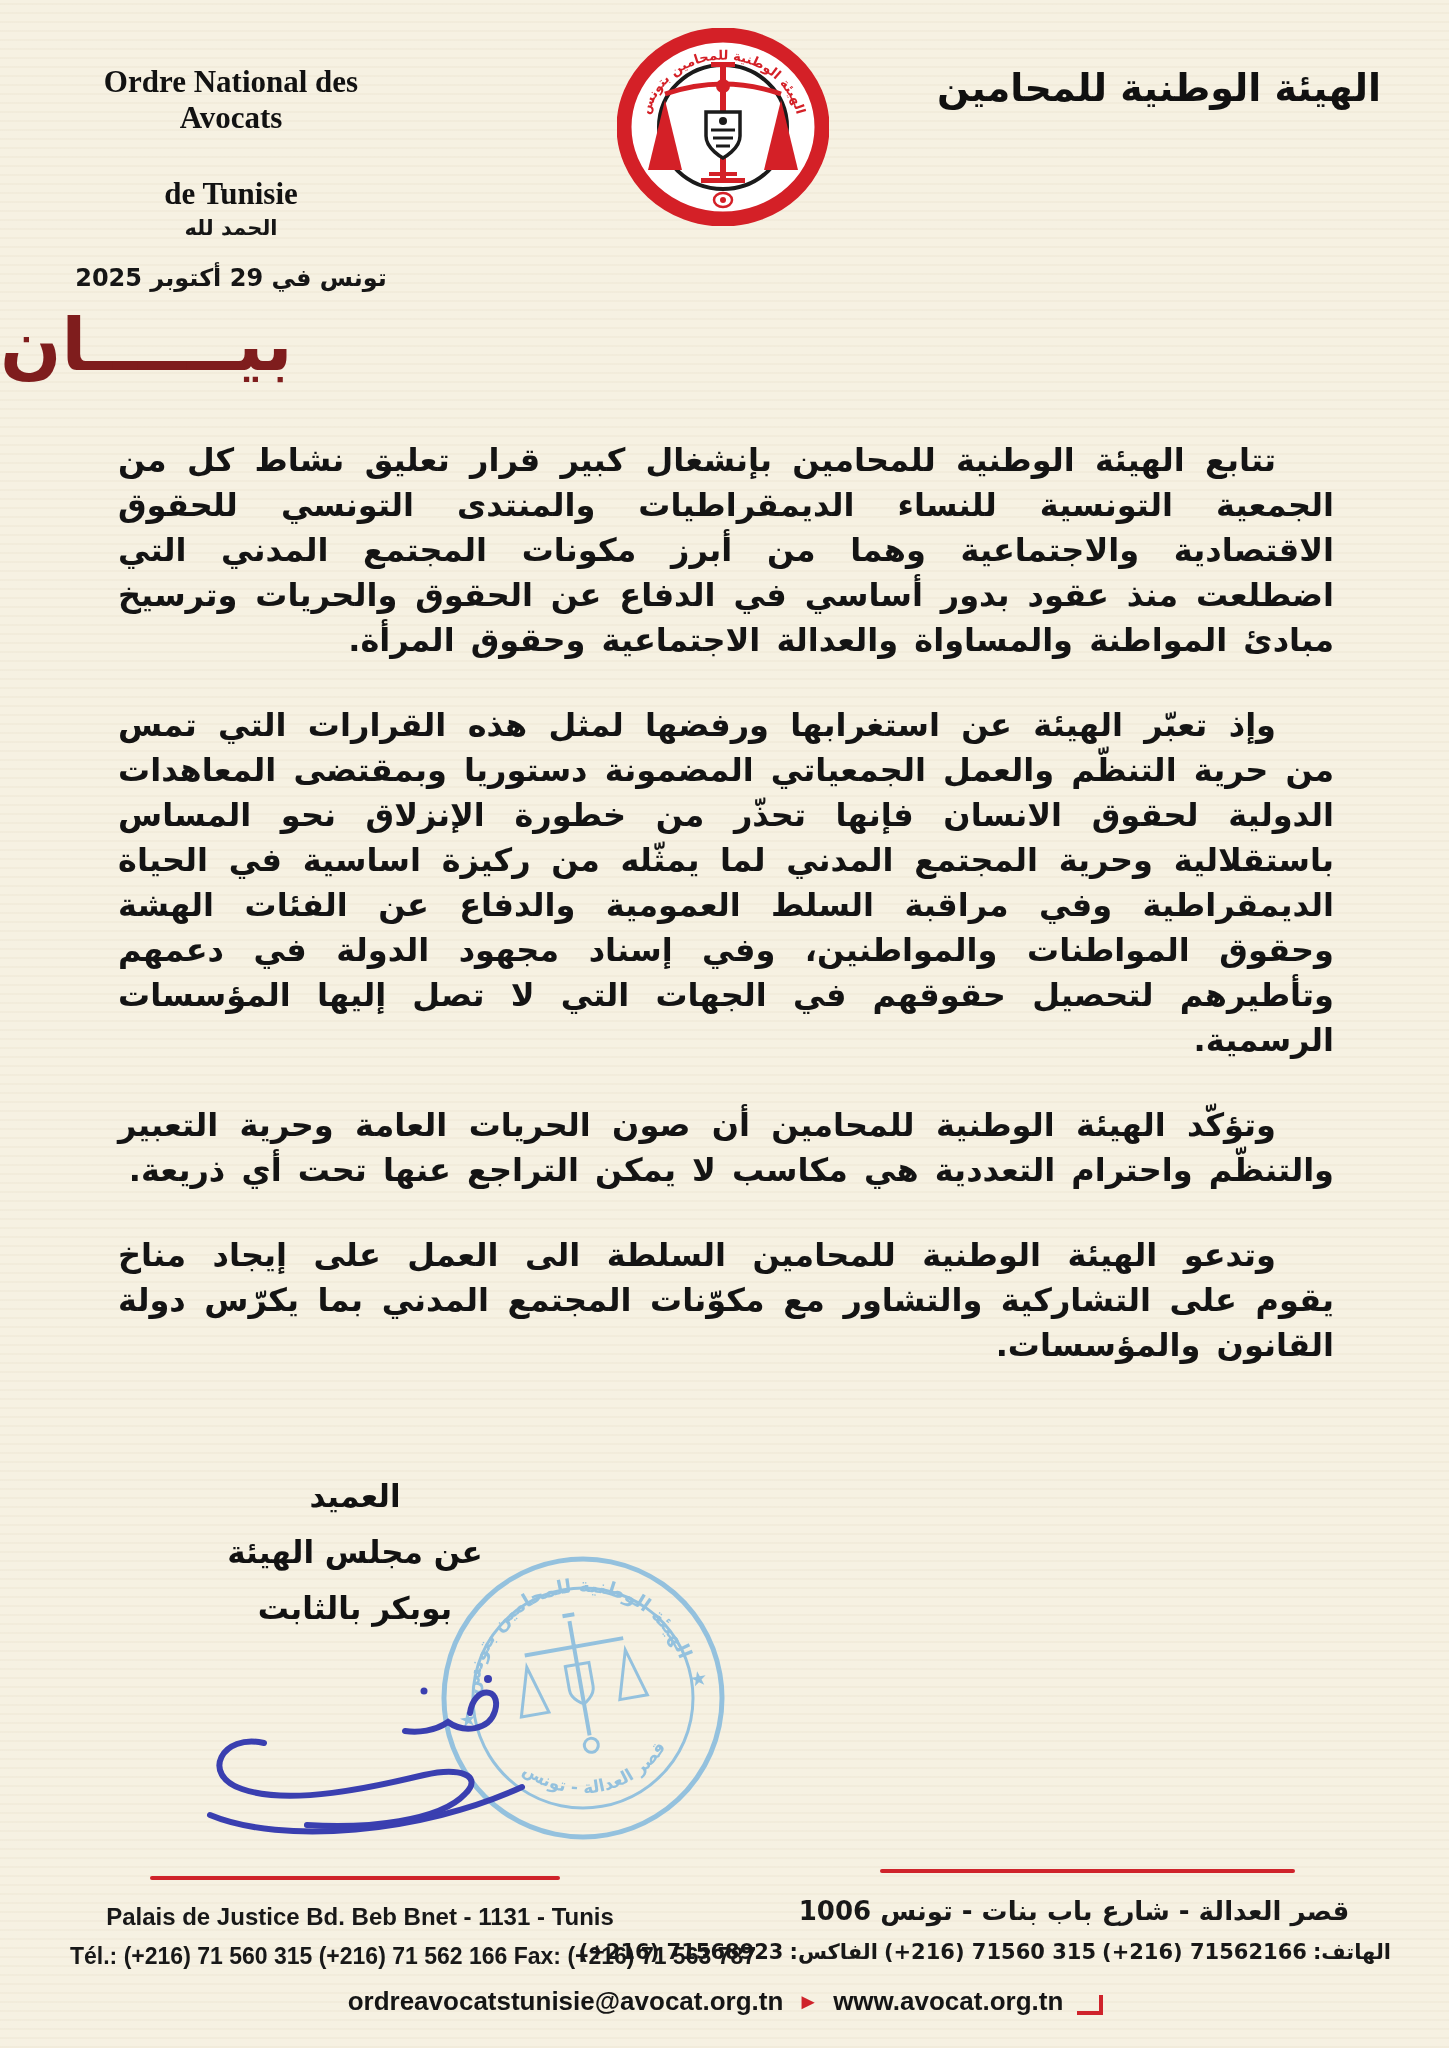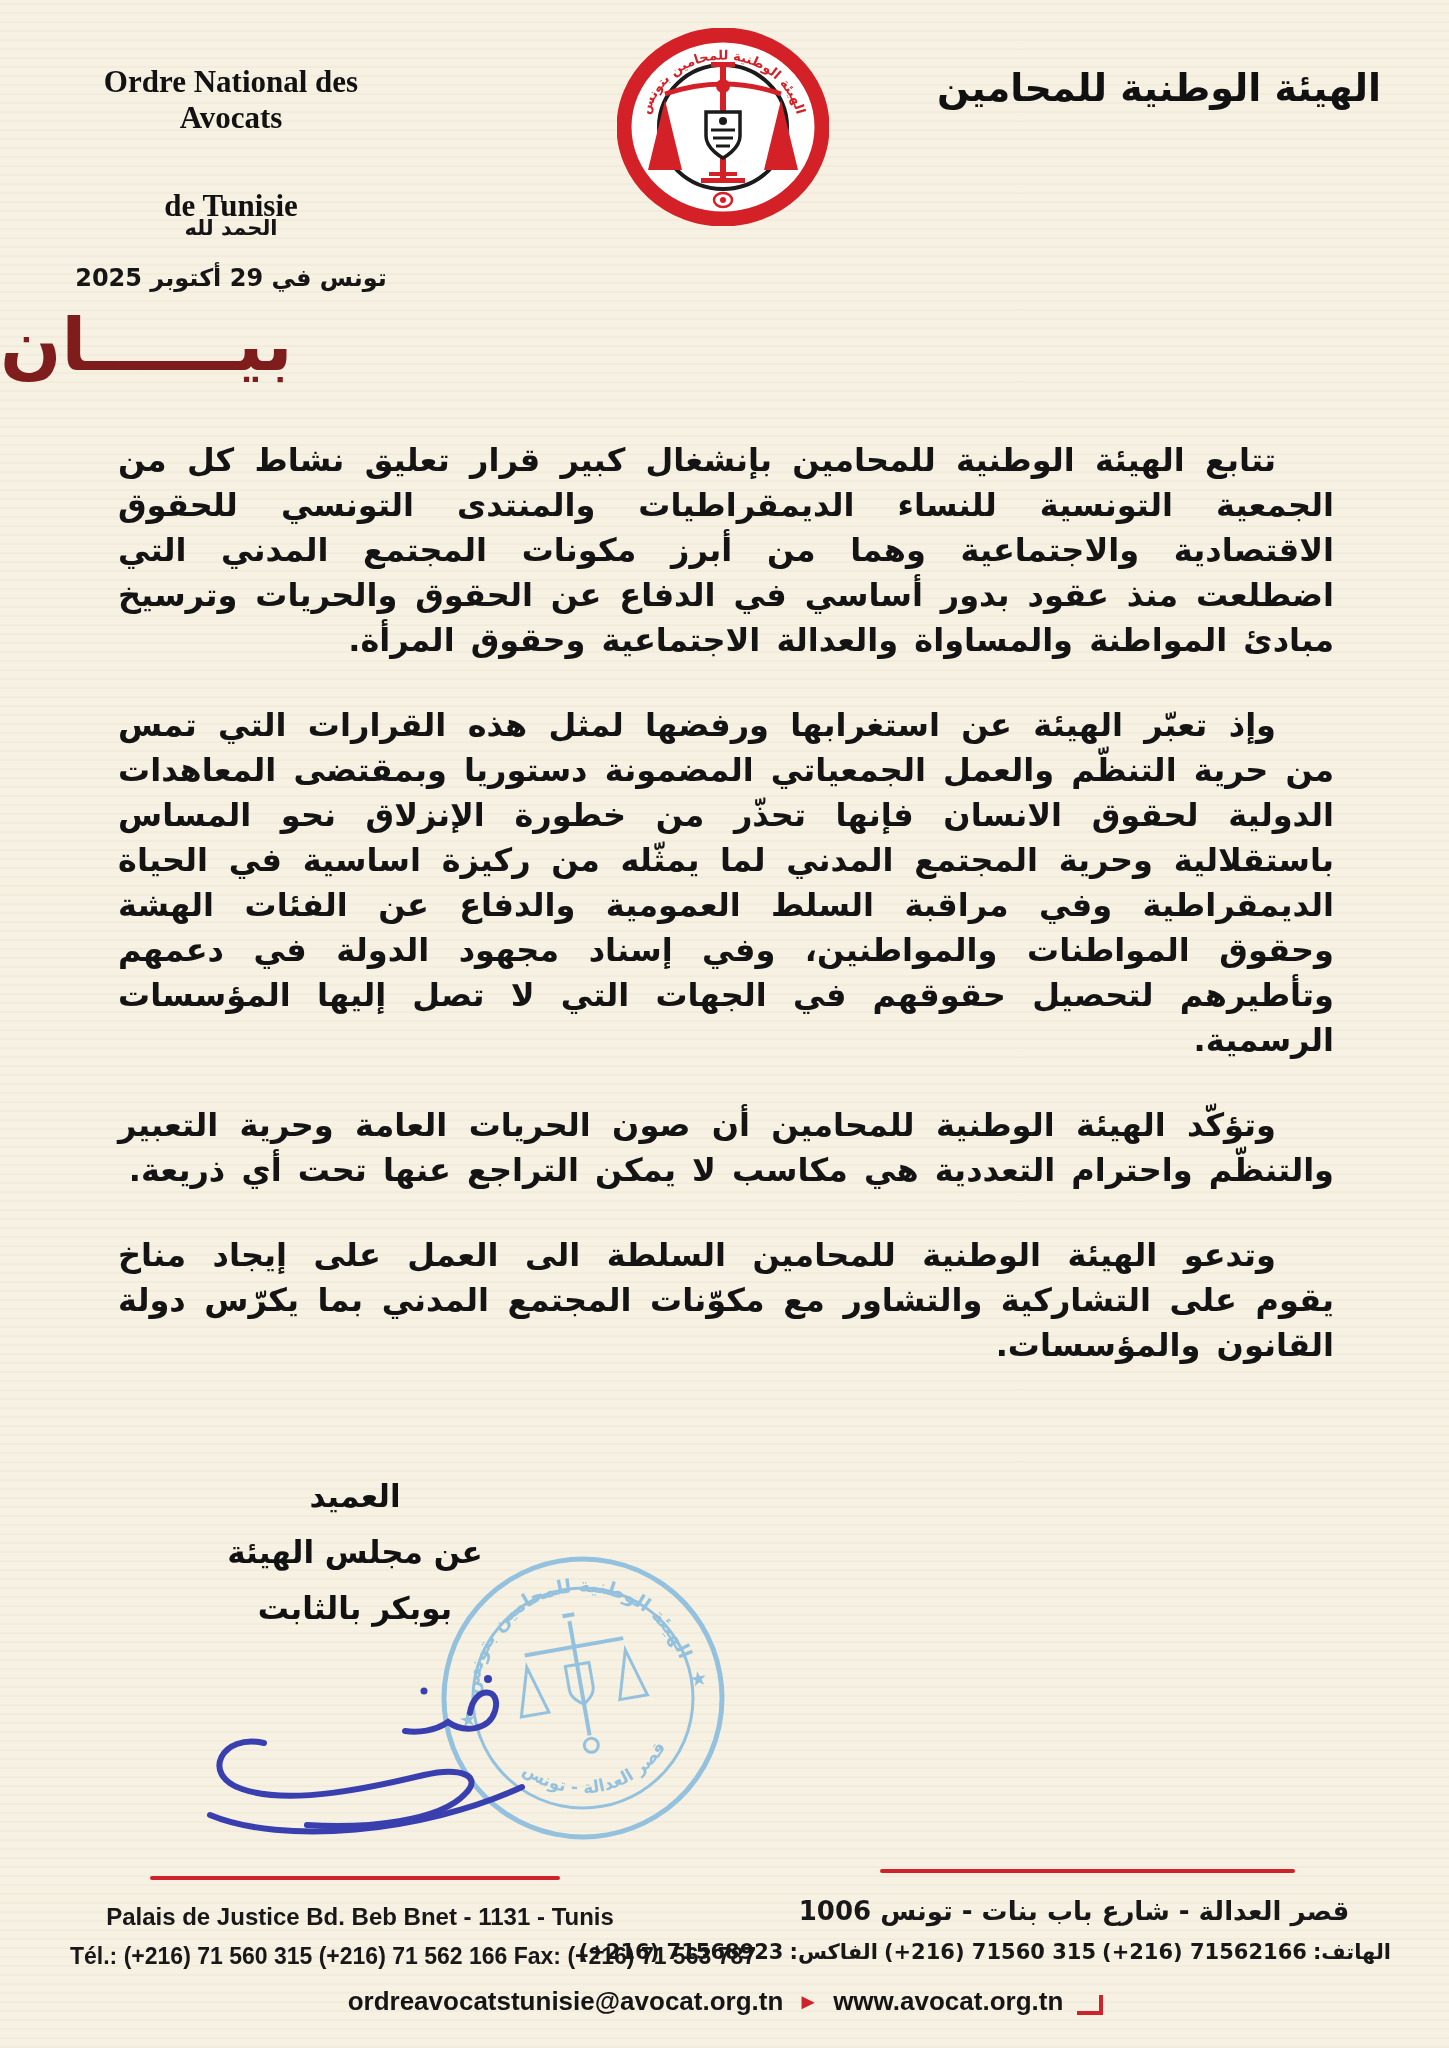--- a/index.html
+++ b/index.html
@@ -9,21 +9,21 @@
     font-family:"DejaVu Sans",sans-serif;
   }
   body::before{
     content:"";position:absolute;inset:0;pointer-events:none;
     background:repeating-linear-gradient(0deg,rgba(205,190,160,0.10) 0 2px,rgba(255,255,255,0.0) 2px 9px);
   }
   .abs{position:absolute;}
   
   .hdr-fr{left:55px;top:64px;width:352px;text-align:center;
     font-family:"Liberation Serif",serif;font-weight:bold;font-size:31px;color:#121212;}
-  .hdr-fr .l2{margin-top:52px;}
+  .hdr-fr .l2{margin-top:40px;}
   .basmala{left:55px;top:216px;width:352px;text-align:center;
     font-size:21px;font-weight:bold;direction:rtl;}
   .date-line{left:55px;top:264px;width:352px;text-align:center;
     font-size:24px;font-weight:bold;direction:rtl;}
   .logo-wrap{left:617px;top:28px;width:212px;height:198px;}
   .hdr-ar{right:45px;top:66px;width:490px;text-align:center;
     font-weight:bold;direction:rtl;color:#111;}
   .hdr-ar .l1{font-size:38px;letter-spacing:1px;}
   .hdr-ar .l2{font-size:35px;margin-top:24px;}
   

